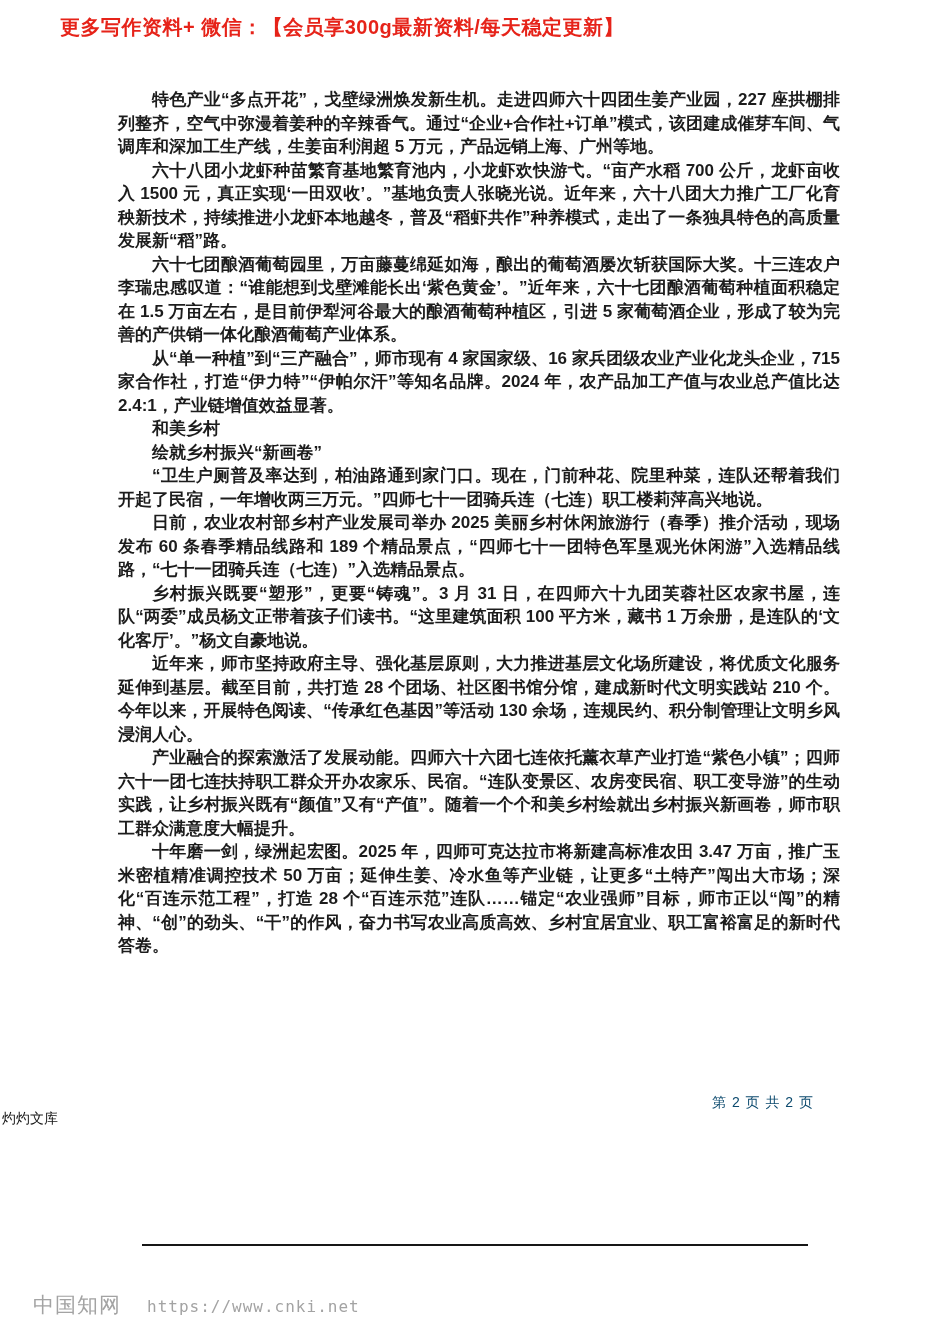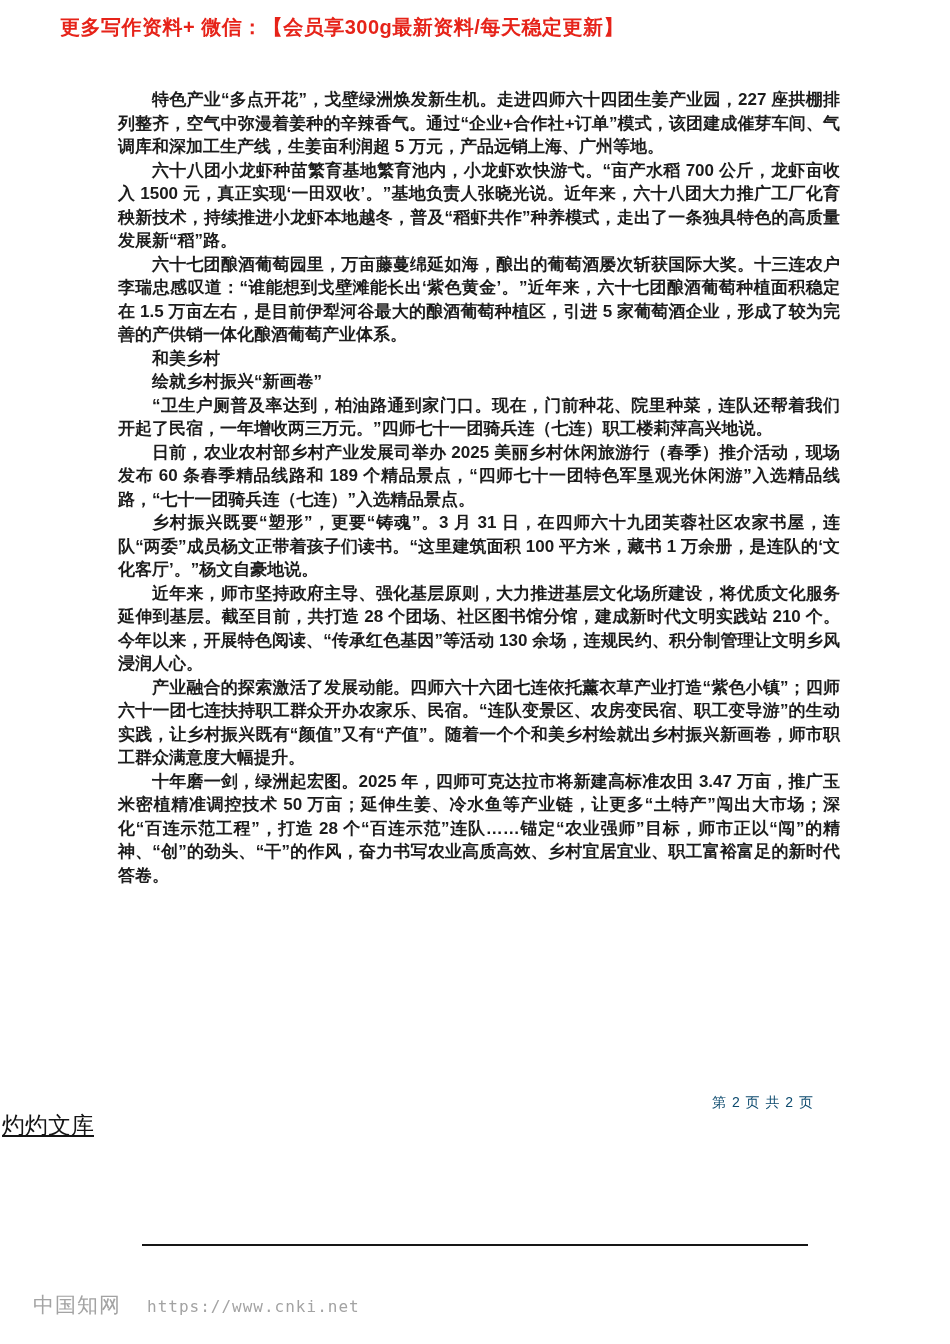--- a/index.html
+++ b/index.html
@@ -47,24 +47,23 @@
     top: 1094px;
     font-size: 14px;
     color: #0c4a6e;
     letter-spacing: 1px;
     white-space: nowrap;
   }
   .library-watermark {
     position: absolute;
     left: 2px;
     top: 1110px;
-    font-size: 23px;
+    font-size: 14px;
     color: #141414;
     white-space: nowrap;
-    text-decoration: underline;
   }
   .footer-divider {
     position: absolute;
     left: 142px;
     top: 1244px;
     width: 666px;
     height: 2px;
     background: #161616;
   }
   .cnki-watermark-row {
@@ -91,20 +90,21 @@
 </style>
 </head>
 <body>
 
 <div class="promo-banner">更多写作资料+ 微信：【会员享300g最新资料/每天稳定更新】</div>
 
 <div class="doc-body">
     <p class="para">特色产业“多点开花”，戈壁绿洲焕发新生机。走进四师六十四团生姜产业园，227 座拱棚排列整齐，空气中弥漫着姜种的辛辣香气。通过“企业+合作社+订单”模式，该团建成催芽车间、气调库和深加工生产线，生姜亩利润超 5 万元，产品远销上海、广州等地。</p>
     <p class="para">六十八团小龙虾种苗繁育基地繁育池内，小龙虾欢快游弋。“亩产水稻 700 公斤，龙虾亩收入 1500 元，真正实现‘一田双收’。”基地负责人张晓光说。近年来，六十八团大力推广工厂化育秧新技术，持续推进小龙虾本地越冬，普及“稻虾共作”种养模式，走出了一条独具特色的高质量发展新“稻”路。</p>
     <p class="para">六十七团酿酒葡萄园里，万亩藤蔓绵延如海，酿出的葡萄酒屡次斩获国际大奖。十三连农户李瑞忠感叹道：“谁能想到戈壁滩能长出‘紫色黄金’。”近年来，六十七团酿酒葡萄种植面积稳定在 1.5 万亩左右，是目前伊犁河谷最大的酿酒葡萄种植区，引进 5 家葡萄酒企业，形成了较为完善的产供销一体化酿酒葡萄产业体系。</p>
+    <p class="para">从“单一种植”到“三产融合”，师市现有 4 家国家级、16 家兵团级农业产业化龙头企业，715 家合作社，打造“伊力特”“伊帕尔汗”等知名品牌。2024 年，农产品加工产值与农业总产值比达 2.4:1，产业链增值效益显著。</p>
     <p class="para">和美乡村</p>
     <p class="para">绘就乡村振兴“新画卷”</p>
     <p class="para">“卫生户厕普及率达到，柏油路通到家门口。现在，门前种花、院里种菜，连队还帮着我们开起了民宿，一年增收两三万元。”四师七十一团骑兵连（七连）职工楼莉萍高兴地说。</p>
     <p class="para">日前，农业农村部乡村产业发展司举办 2025 美丽乡村休闲旅游行（春季）推介活动，现场发布 60 条春季精品线路和 189 个精品景点，“四师七十一团特色军垦观光休闲游”入选精品线路，“七十一团骑兵连（七连）”入选精品景点。</p>
     <p class="para">乡村振兴既要“塑形”，更要“铸魂”。3 月 31 日，在四师六十九团芙蓉社区农家书屋，连队“两委”成员杨文正带着孩子们读书。“这里建筑面积 100 平方米，藏书 1 万余册，是连队的‘文化客厅’。”杨文自豪地说。</p>
     <p class="para">近年来，师市坚持政府主导、强化基层原则，大力推进基层文化场所建设，将优质文化服务延伸到基层。截至目前，共打造 28 个团场、社区图书馆分馆，建成新时代文明实践站 210 个。今年以来，开展特色阅读、“传承红色基因”等活动 130 余场，连规民约、积分制管理让文明乡风浸润人心。</p>
     <p class="para">产业融合的探索激活了发展动能。四师六十六团七连依托薰衣草产业打造“紫色小镇”；四师六十一团七连扶持职工群众开办农家乐、民宿。“连队变景区、农房变民宿、职工变导游”的生动实践，让乡村振兴既有“颜值”又有“产值”。随着一个个和美乡村绘就出乡村振兴新画卷，师市职工群众满意度大幅提升。</p>
     <p class="para">十年磨一剑，绿洲起宏图。2025 年，四师可克达拉市将新建高标准农田 3.47 万亩，推广玉米密植精准调控技术 50 万亩；延伸生姜、冷水鱼等产业链，让更多“土特产”闯出大市场；深化“百连示范工程”，打造 28 个“百连示范”连队……锚定“农业强师”目标，师市正以“闯”的精神、“创”的劲头、“干”的作风，奋力书写农业高质高效、乡村宜居宜业、职工富裕富足的新时代答卷。</p>
   </div>
 

